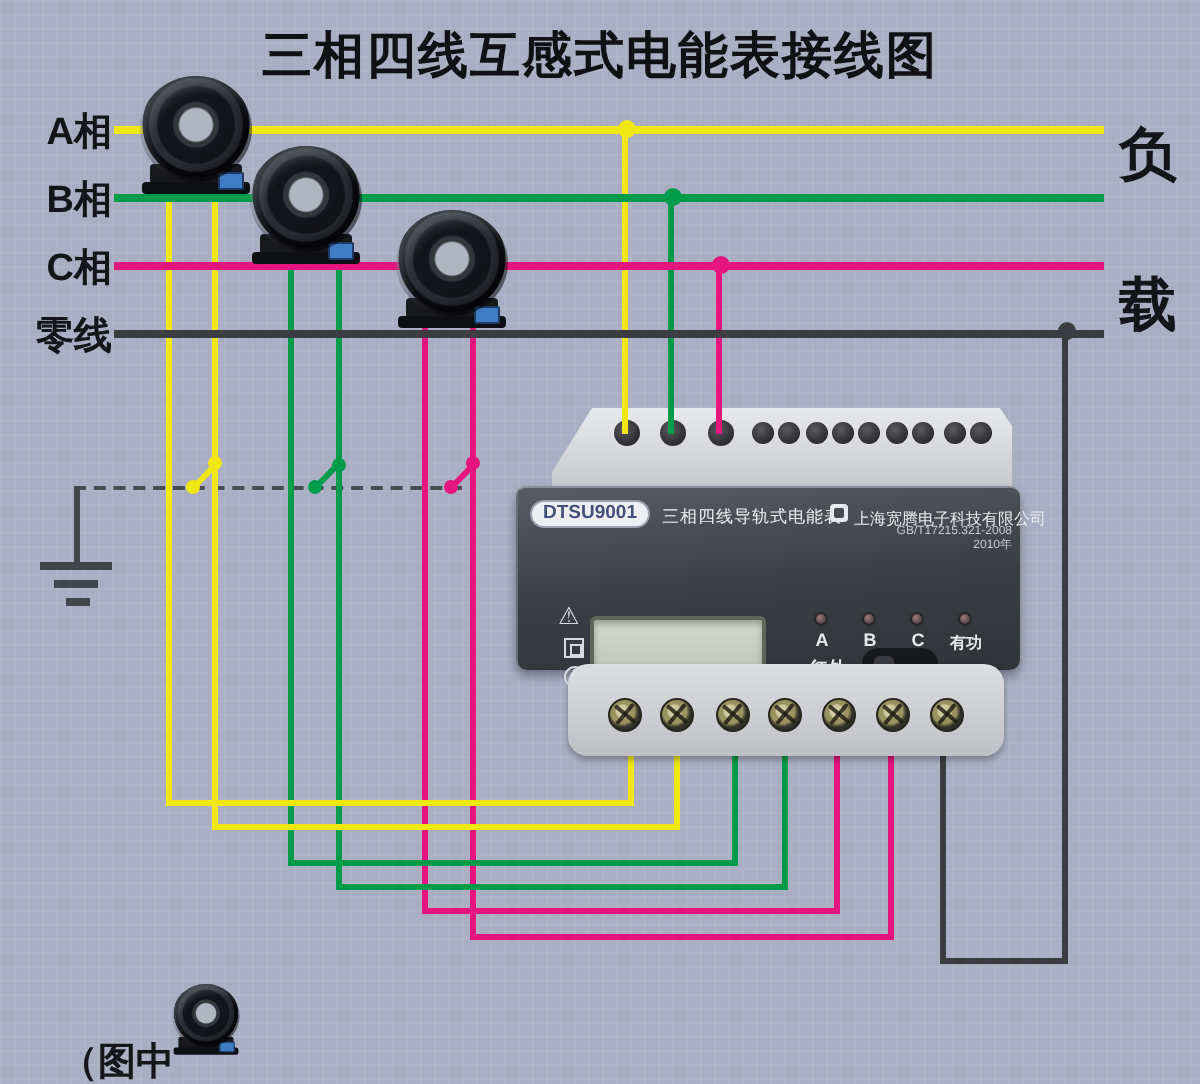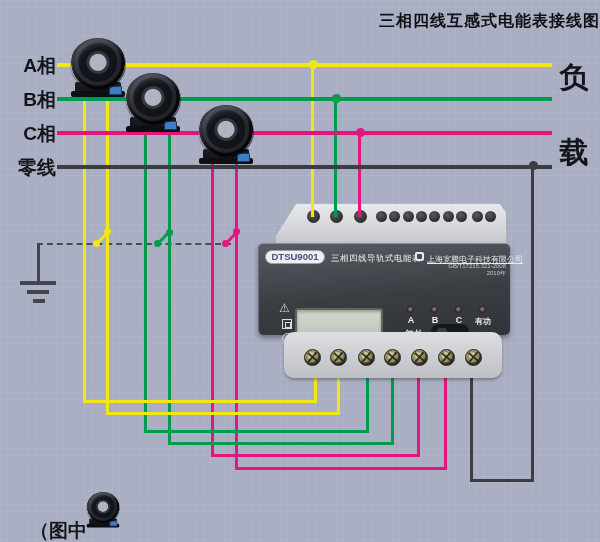--- a/index.html
+++ b/index.html
@@ -21,22 +21,22 @@
   .hline{height:4px;z-index:3;}
   .vline{width:3px;z-index:2;}
   .hrun{height:3px;z-index:2;}
   .tip{width:3px;height:14px;top:203px;z-index:6;}
   .dot{position:absolute;width:9px;height:9px;border-radius:50%;z-index:4;}
   .sdot{position:absolute;width:7px;height:7px;border-radius:50%;z-index:4;}
   .link{position:absolute;width:16px;height:3px;transform-origin:left center;transform:rotate(-46deg);z-index:3;}
   .earth{position:absolute;background:#43454c;z-index:1;}
   .dash{position:absolute;border-top:2px dashed #4a4c52;z-index:1;}
   .lbl{position:absolute;color:#14151a;font-weight:700;z-index:4;}
-  .title{position:absolute;left:0;right:0;top:11px;text-align:right;
-         font-size:16px;font-weight:700;letter-spacing:1px;color:#101114;z-index:4;}
+  .title{position:absolute;left:0;right:0;top:11px;text-align:center;
+         font-size:25px;font-weight:700;letter-spacing:1px;color:#101114;z-index:4;}
   
   .ct{position:absolute;width:60px;height:60px;z-index:5;}
   .ct-ring{position:absolute;left:2px;top:0;width:56px;height:53px;border-radius:50%;
     background:radial-gradient(circle at 50% 46%, #b0b5c2 0 8px, #33363c 9px 11px,
       #14151a 12px 19px, #2b2e35 20px 23px, #0a0b0e 24px 26.5px, rgba(0,0,0,0) 27px);
     box-shadow:inset 4px 5px 6px rgba(150,156,170,.38), inset -4px -5px 7px rgba(0,0,0,.55);}
   .ct-base{position:absolute;left:7px;top:44px;width:46px;height:11px;background:#17181c;border-radius:2px;}
   .ct-foot{position:absolute;left:3px;top:53px;width:54px;height:6px;background:#0e0f12;border-radius:2px;}
   .ct-blue{position:absolute;left:41px;top:48px;width:13px;height:9px;background:#3e7dc4;
     border:1px solid #1c3a66;border-radius:1px;box-sizing:border-box;}
@@ -188,21 +188,21 @@
     <div class="holeS" style="left:199.5px;top:8.5px;"></div>
     <div class="holeS" style="left:215.5px;top:8.5px;"></div>
     <div class="holeS" style="left:228.5px;top:8.5px;"></div>
 
     <div class="panel">
       <div class="modelbox">DTSU9001</div>
       <div class="abs" style="left:72px;top:9px;font-size:8.5px;letter-spacing:.5px;color:#f0f0f2;">三相四线导轨式电能表</div>
       <div class="abs" style="left:156px;top:8px;width:9px;height:9px;background:#e6e8ee;border-radius:2px;">
         <div class="abs" style="left:2px;top:2px;width:5px;height:5px;background:#454a55;border-radius:1px;"></div>
       </div>
-      <div class="abs" style="left:168px;top:9.5px;font-size:8px;color:#eaeaec;white-space:nowrap;text-decoration:underline;">上海宽腾电子科技有限公司</div>
+      <div class="abs" style="left:168px;top:9.5px;font-size:8px;color:#eaeaec;white-space:nowrap;">上海宽腾电子科技有限公司</div>
       <div class="abs" style="right:4px;top:19px;text-align:right;font-size:6px;line-height:7px;color:#c6cad2;">GB/T17215.321-2008</div>
       <div class="abs" style="right:4px;top:26px;text-align:right;font-size:6px;line-height:7px;color:#c6cad2;">2010年</div>
 
       <div class="leddot" style="left:148px;"></div>
       <div class="leddot" style="left:172px;"></div>
       <div class="leddot" style="left:196px;"></div>
       <div class="leddot" style="left:220px;"></div>
       <div class="ledlbl" style="left:145px;">A</div>
       <div class="ledlbl" style="left:169px;">B</div>
       <div class="ledlbl" style="left:193px;">C</div>

